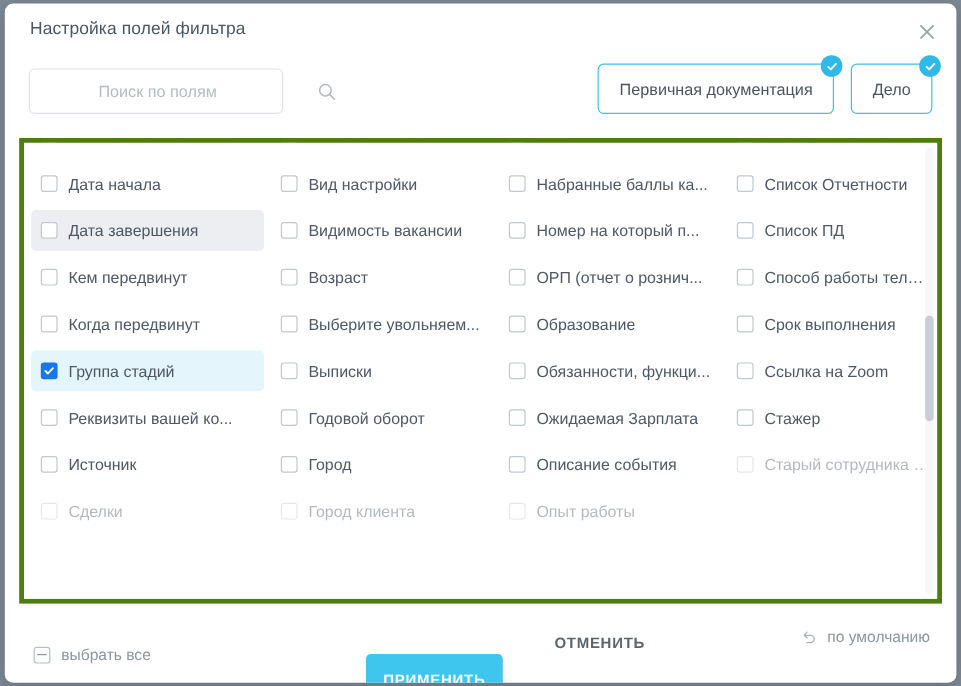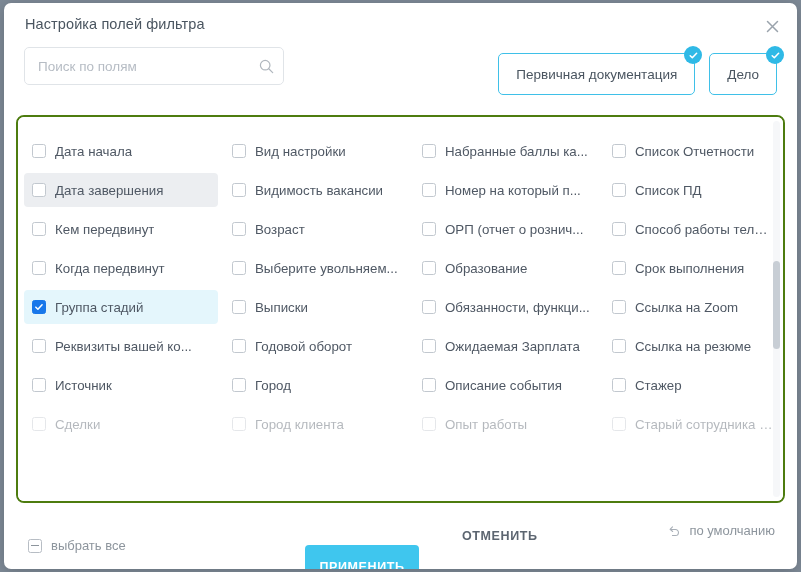--- a/index.html
+++ b/index.html
@@ -40,26 +40,26 @@
     color: #9aa3ac;
     font-size: 17px;
     line-height: 1;
     cursor: pointer;
     user-select: none;
   }
 
   
   .search-wrap {
     position: absolute;
-    left: 20px; top: 44px;
-    width: 260px; height: 38px;
+    left: 20px; top: 54px;
+    width: 212px; height: 38px;
     border: 1px solid #e0e4e8;
     border-radius: 5px;
     background: #fff;
-    display: flex; align-items: center;
+    display: flex; align-items: center; padding-left: 44px;
   }
   .search-input {
     flex: 1;
     border: none; outline: none;
     background: transparent;
     font-family: inherit;
     font-size: 13.5px;
     color: #5a6470;
     padding: 0 6px 0 13px;
   }
@@ -100,22 +100,22 @@
     background: #2fb9e6;
     display: flex; align-items: center; justify-content: center;
   }
   .chip-badge svg { display: block; }
 
   
   .list-region {
     position: absolute;
     left: 12px; top: 112px;
     width: 769px; height: 388px;
-    border: 2px solid #4d7c0f;
-    border-radius: 8px;
+    border: 4px solid #4d7c0f;
+    border-radius: 0;
     background: #fff;
     overflow: hidden;
   }
   .list-scroll {
     position: absolute;
     left: 0; top: 0;
     width: 100%; height: 100%;
     overflow: hidden;
   }
   .columns {
@@ -448,24 +448,20 @@
             <div class="opt">
               <span class="cb"></span>
               <span class="opt-label">Срок выполнения</span>
             </div>
             <div class="opt">
               <span class="cb"></span>
               <span class="opt-label">Ссылка на Zoom</span>
             </div>
             <div class="opt">
               <span class="cb"></span>
-              <span class="opt-label">Ссылка на резюме</span>
-            </div>
-            <div class="opt">
-              <span class="cb"></span>
               <span class="opt-label">Стажер</span>
             </div>
             <div class="opt" style="opacity: 0.42;">
               <span class="cb"></span>
               <span class="opt-label">Старый сотрудника Ф...</span>
             </div>
           </div>
         </div>
     </div>
 

